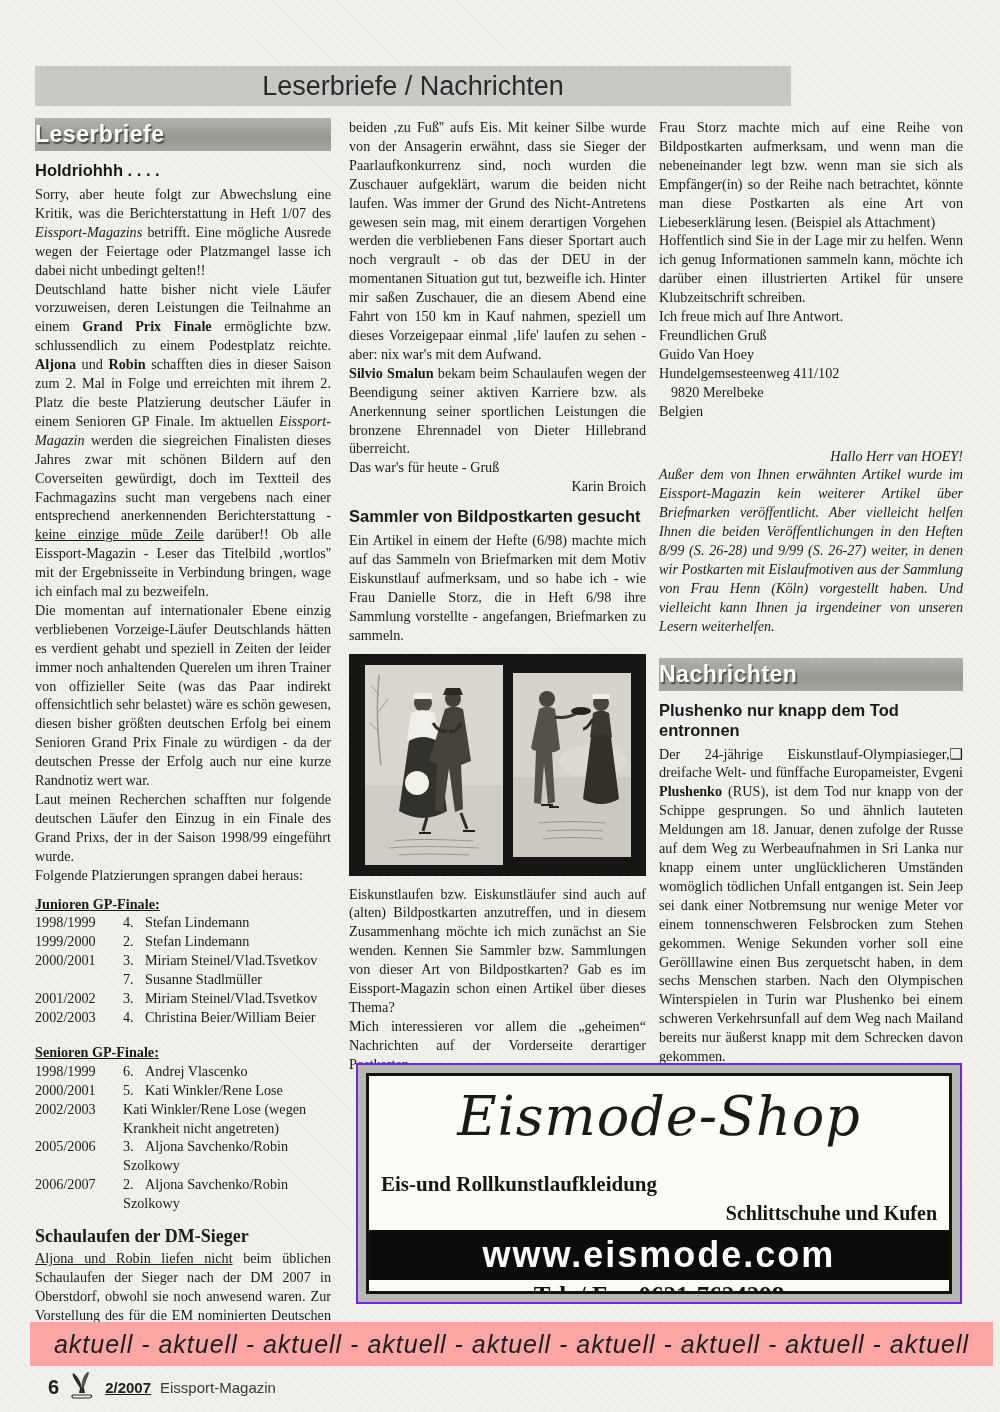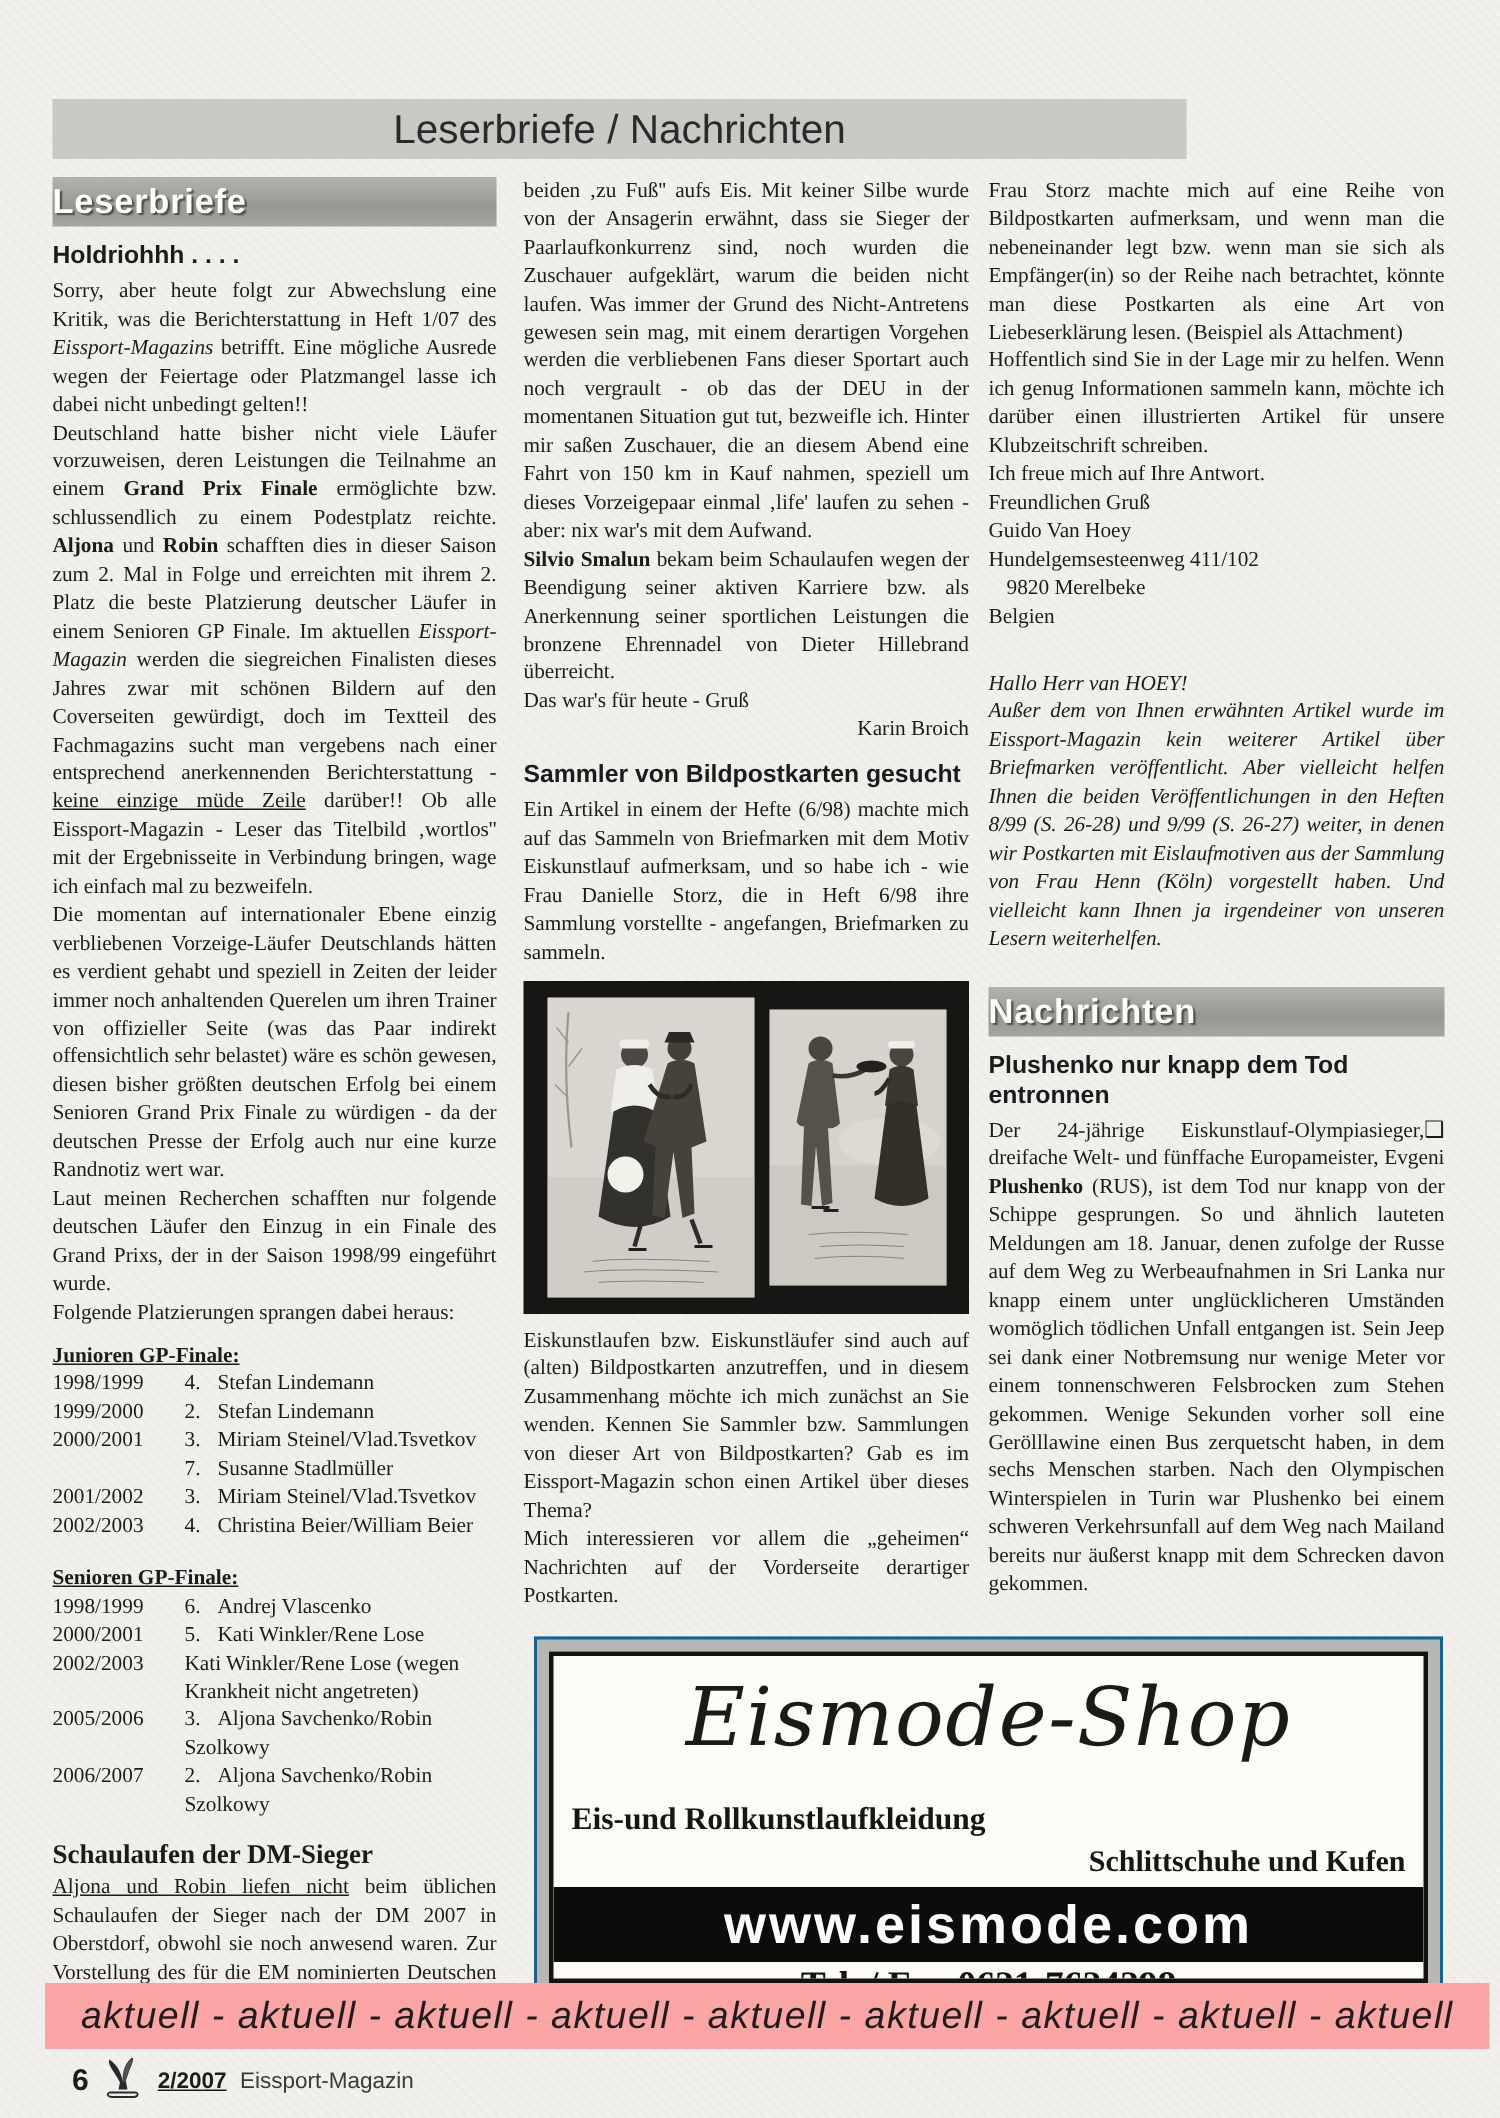--- a/index.html
+++ b/index.html
@@ -55,21 +55,21 @@
     display:flex;align-items:center;justify-content:center;gap:10px;
   }
   .postcard{background:#d6d4cd;overflow:hidden;}
   .postcard.left{width:138px;height:200px;}
   .postcard.right{width:118px;height:184px;}
 
   .nachrichten-banner{margin-top:22px;}
 
   .ad{
     position:absolute;left:356px;top:1063px;width:606px;height:241px;
-    box-sizing:border-box;background:#b7b6b2;border:2px solid #0369a1;padding:8px;margin-top:28px;
+    box-sizing:border-box;background:#b7b6b2;border:2px solid #6d28d9;padding:8px;
   }
   .ad-inner{
     position:relative;height:100%;box-sizing:border-box;
     background:#fbfbf8;border:3px solid #121210;overflow:hidden;
   }
   .ad-title{
     position:absolute;left:0;right:0;top:2px;text-align:center;
     font-family:"DejaVu Serif", serif;font-style:italic;font-size:54px;line-height:78px;
     color:#1a1a18;letter-spacing:1px;
   }
@@ -241,21 +241,21 @@
 <div class="col col3">
   <p>Frau Storz machte mich auf eine Reihe von Bildpostkarten aufmerksam, und wenn man die nebeneinander legt bzw. wenn man sie sich als Empfänger(in) so der Reihe nach betrachtet, könnte man diese Postkarten als eine Art von Liebeserklärung lesen. (Beispiel als Attachment)</p>
   <p>Hoffentlich sind Sie in der Lage mir zu helfen. Wenn ich genug Informationen sammeln kann, möchte ich darüber einen illustrierten Artikel für unsere Klubzeitschrift schreiben.</p>
   <p style="text-align:left;">Ich freue mich auf Ihre Antwort.</p>
   <p style="text-align:left;">Freundlichen Gruß</p>
   <p style="text-align:left;">Guido Van Hoey</p>
   <p style="text-align:left;">Hundelgemsesteenweg 411/102</p>
   <p style="text-align:left;margin-left:12px;">9820 Merelbeke</p>
   <p style="text-align:left;">Belgien</p>
 
-  <p class="italic-block gap-top" style="text-align:left;">Hallo Herr van HOEY!</p>
+  <p class="italic-block gap-top" style="text-align:right;">Hallo Herr van HOEY!</p>
   <p class="italic-block">Außer dem von Ihnen erwähnten Artikel wurde im Eissport-Magazin kein weiterer Artikel über Briefmarken veröffentlicht. Aber vielleicht helfen Ihnen die beiden Veröffentlichungen in den Heften 8/99 (S. 26-28) und 9/99 (S. 26-27) weiter, in denen wir Postkarten mit Eislaufmotiven aus der Sammlung von Frau Henn (Köln) vorgestellt haben. Und vielleicht kann Ihnen ja irgendeiner von unseren Lesern weiterhelfen.</p>
 
   <div class="section-banner nachrichten-banner">
     <span>Nachrichten</span>
   </div>
   <div class="sans-head first">Plushenko nur knapp dem Tod entronnen</div>
   <p><span class="end-mark">❑</span><span><span class="seg-n">Der 24-jährige Eiskunstlauf-Olympiasieger, dreifache Welt- und fünffache Europameister, Evgeni </span><span class="seg-b">Plushenko</span><span class="seg-n"> (RUS), ist dem Tod nur knapp von der Schippe gesprungen. So und ähnlich lauteten Meldungen am 18. Januar, denen zufolge der Russe auf dem Weg zu Werbeaufnahmen in Sri Lanka nur knapp einem unter unglücklicheren Umständen womöglich tödlichen Unfall entgangen ist. Sein Jeep sei dank einer Notbremsung nur wenige Meter vor einem tonnenschweren Felsbrocken zum Stehen gekommen. Wenige Sekunden vorher soll eine Gerölllawine einen Bus zerquetscht haben, in dem sechs Menschen starben. Nach den Olympischen Winterspielen in Turin war Plushenko bei einem schweren Verkehrsunfall auf dem Weg nach Mailand bereits nur äußerst knapp mit dem Schrecken davon gekommen.</span></span></p>
 </div>
 
 <div class="ad">

